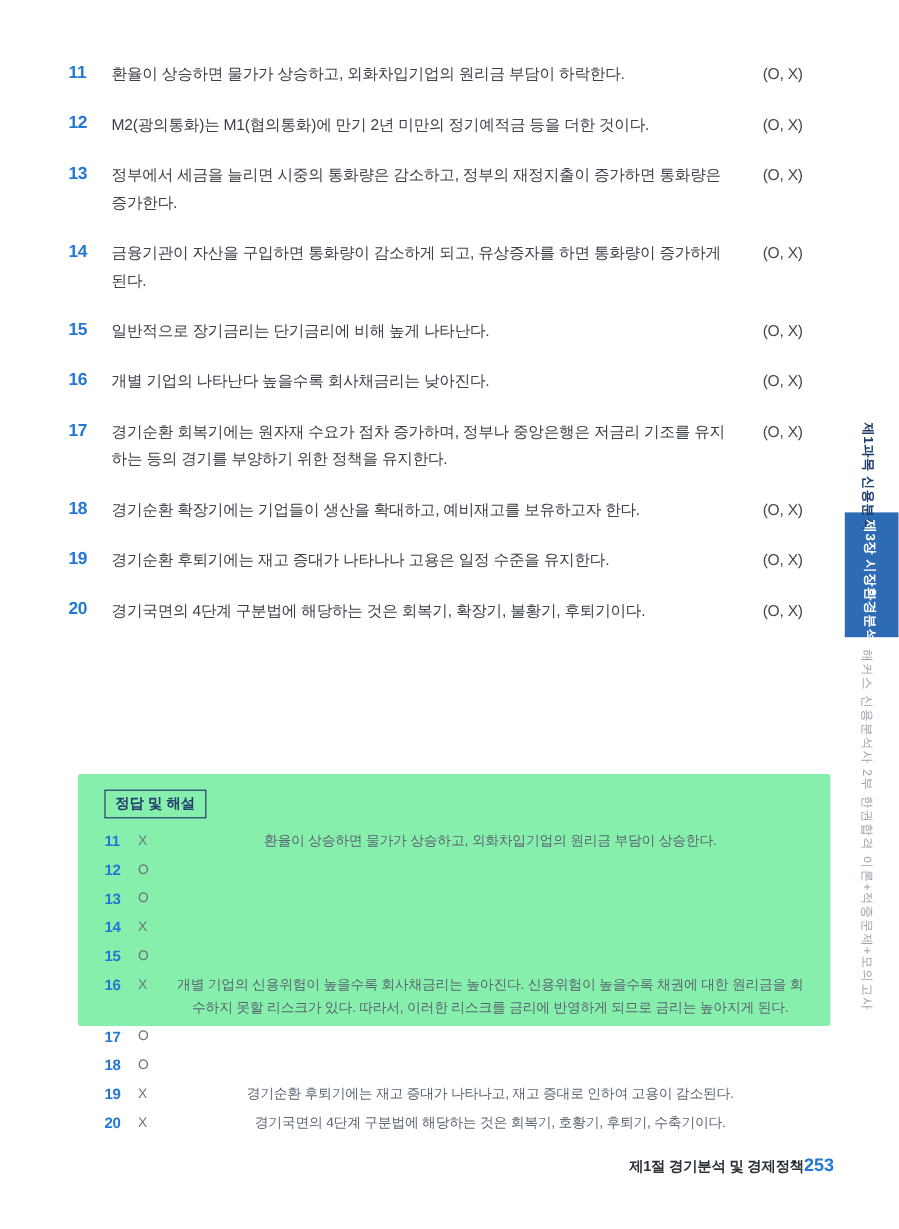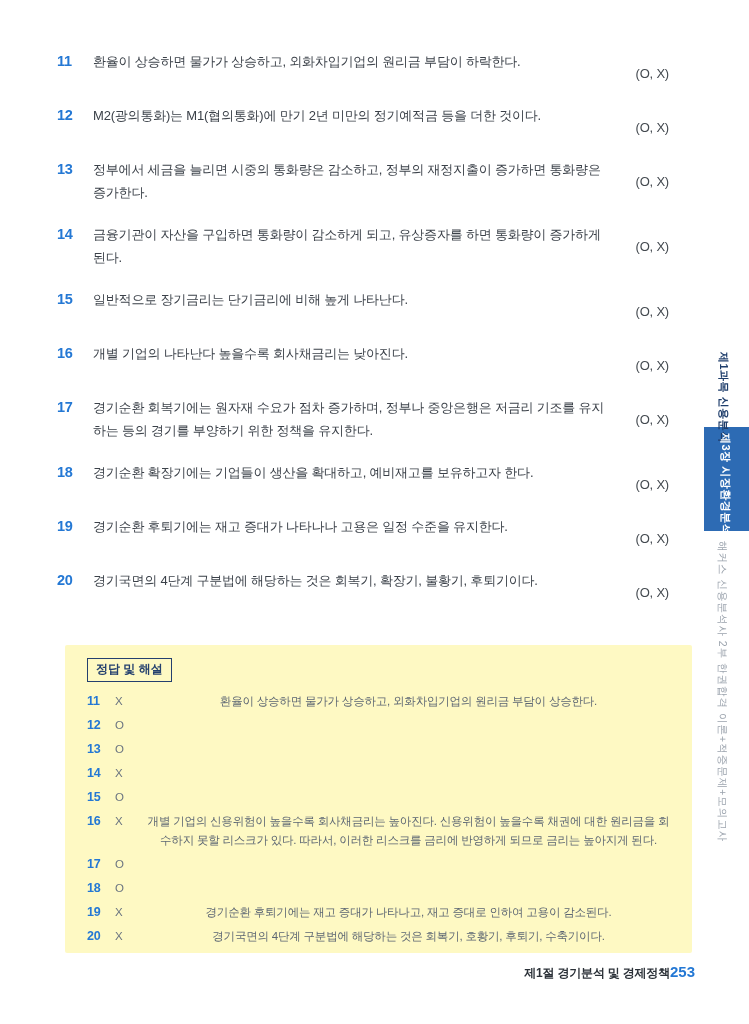--- a/index.html
+++ b/index.html
@@ -18,25 +18,25 @@
     display:flex;align-items:flex-start;
     margin-bottom:19px;
     font-size:13px;line-height:23px;color:#3b4149;
     letter-spacing:-0.2px;
   }
   .q-num{
     width:36px;flex:none;
     color:#2478d4;font-weight:bold;font-size:14.5px;line-height:22px;
   }
   .q-text{flex:1;padding-right:16px;}
-  .q-opt{flex:none;width:46px;text-align:right;white-space:nowrap;color:#43494f;margin-top:12px;}
+  .q-opt{flex:none;width:46px;text-align:right;white-space:nowrap;color:#43494f;}
   
   .answer-box{
-    position:absolute;left:65px;top:645px;width:627px;height:308px;
-    background:#fef9c3;border-radius:2px;
+    position:absolute;left:65px;top:645px;width:627px;height:210px;
+    background:#86efac;border-radius:2px;
     box-sizing:border-box;
     padding:13px 22px 10px 22px;
   }
   .answer-header{
     display:inline-block;
     border:1.5px solid #24406e;
     color:#24406e;font-weight:bold;font-size:12px;
     padding:2px 8px 3px 8px;
     background:transparent;
   }

